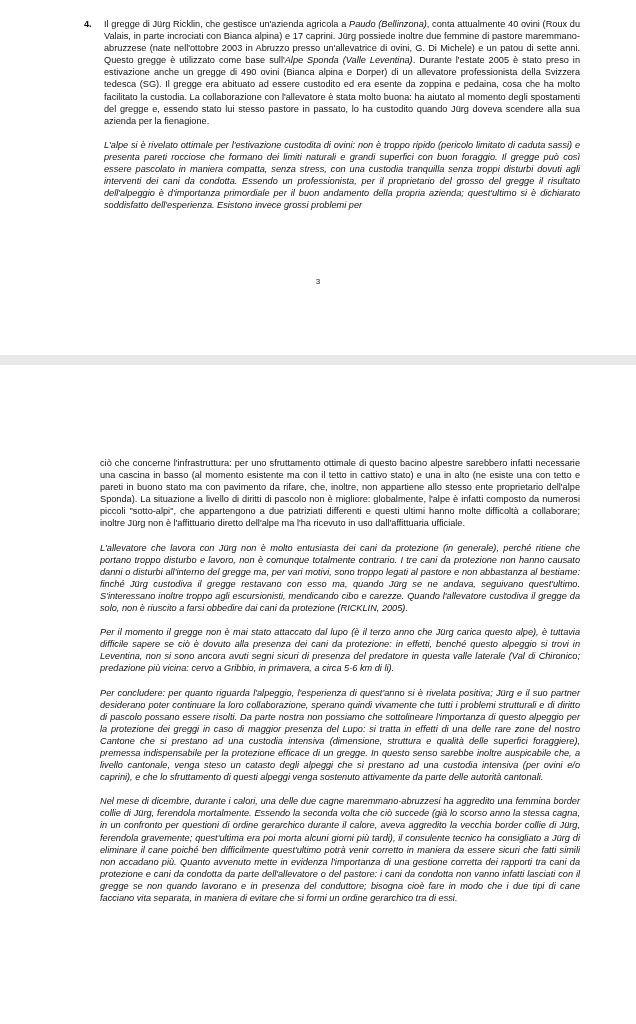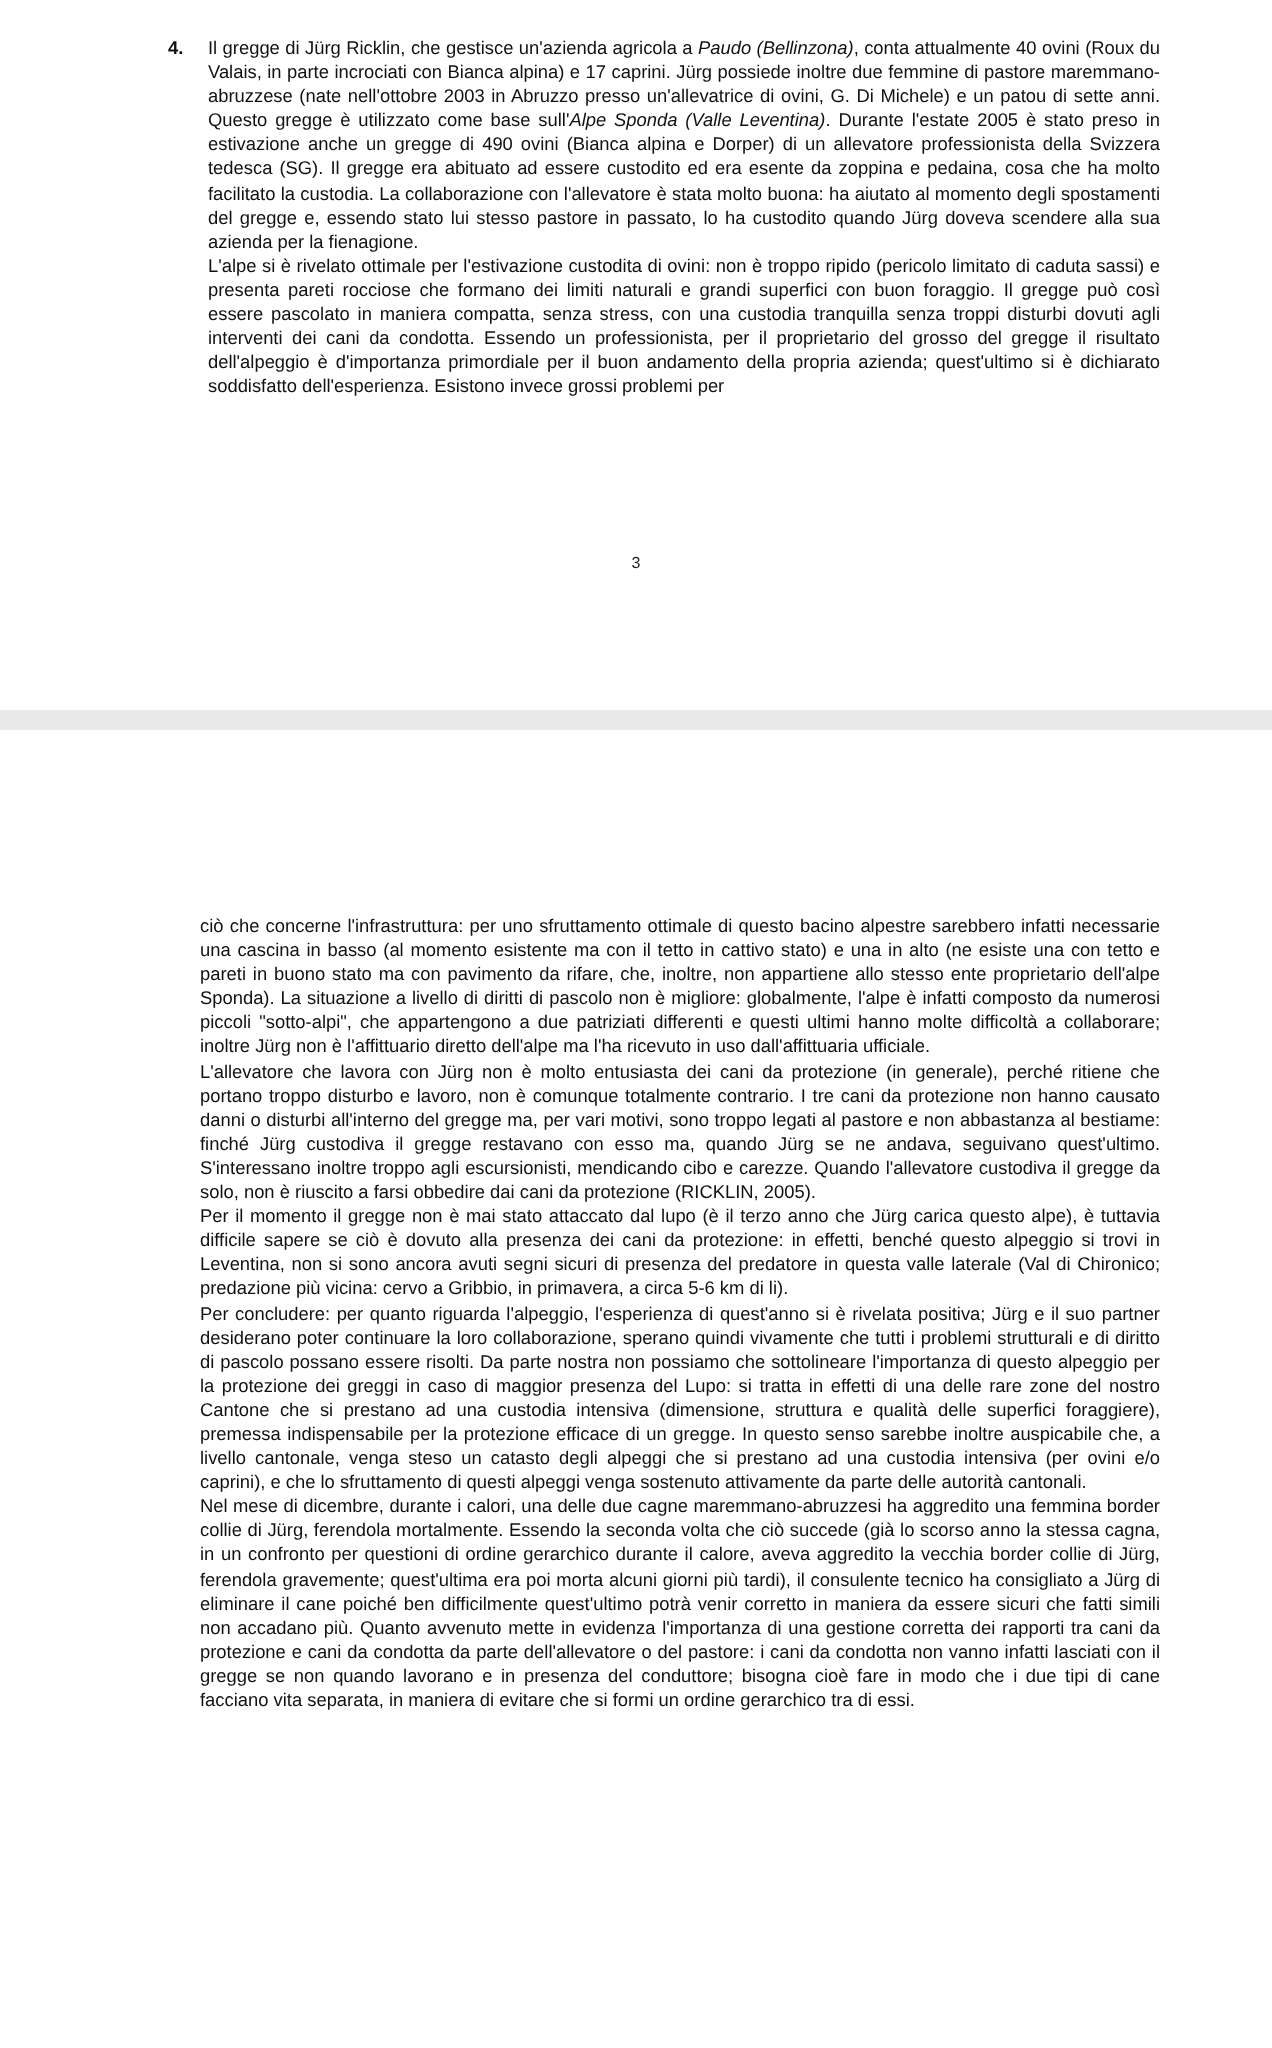--- a/index.html
+++ b/index.html
@@ -50,21 +50,22 @@
   p {
     margin: 0;
     font-size: 9.2px;
     line-height: 12.1px;
     color: #111;
     text-align: justify;
     text-justify: inter-word;
     hyphens: none;
   }
   p + p {
-    margin-top: 0px;
+    margin-top: 12px;
+    font-style: italic;
   }
   b {
     font-weight: normal;
   }
   i {
     font-style: italic;
   }
   .pagenum {
     position: absolute;
     left: 0;

